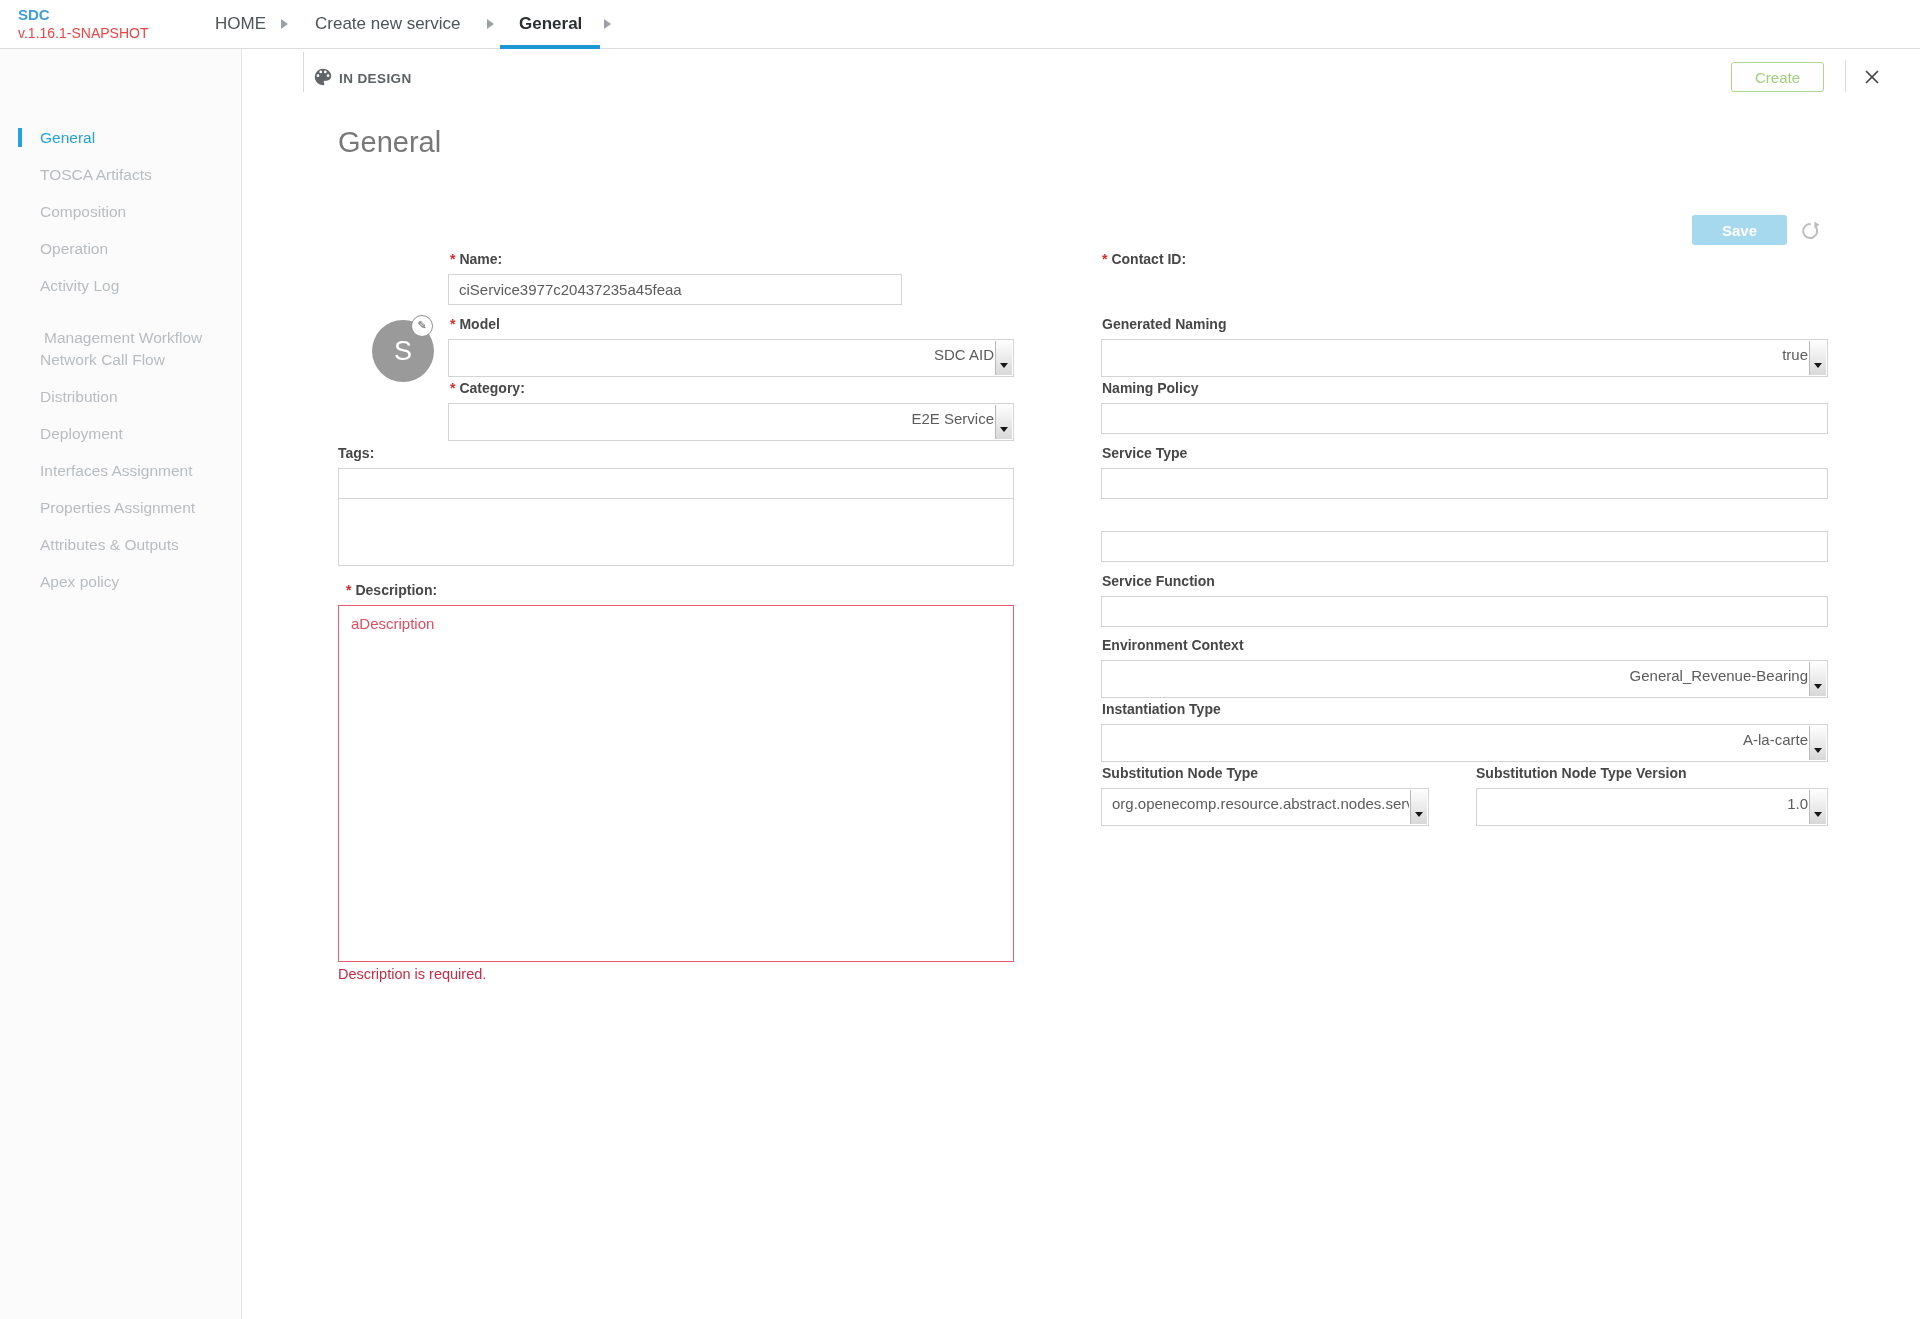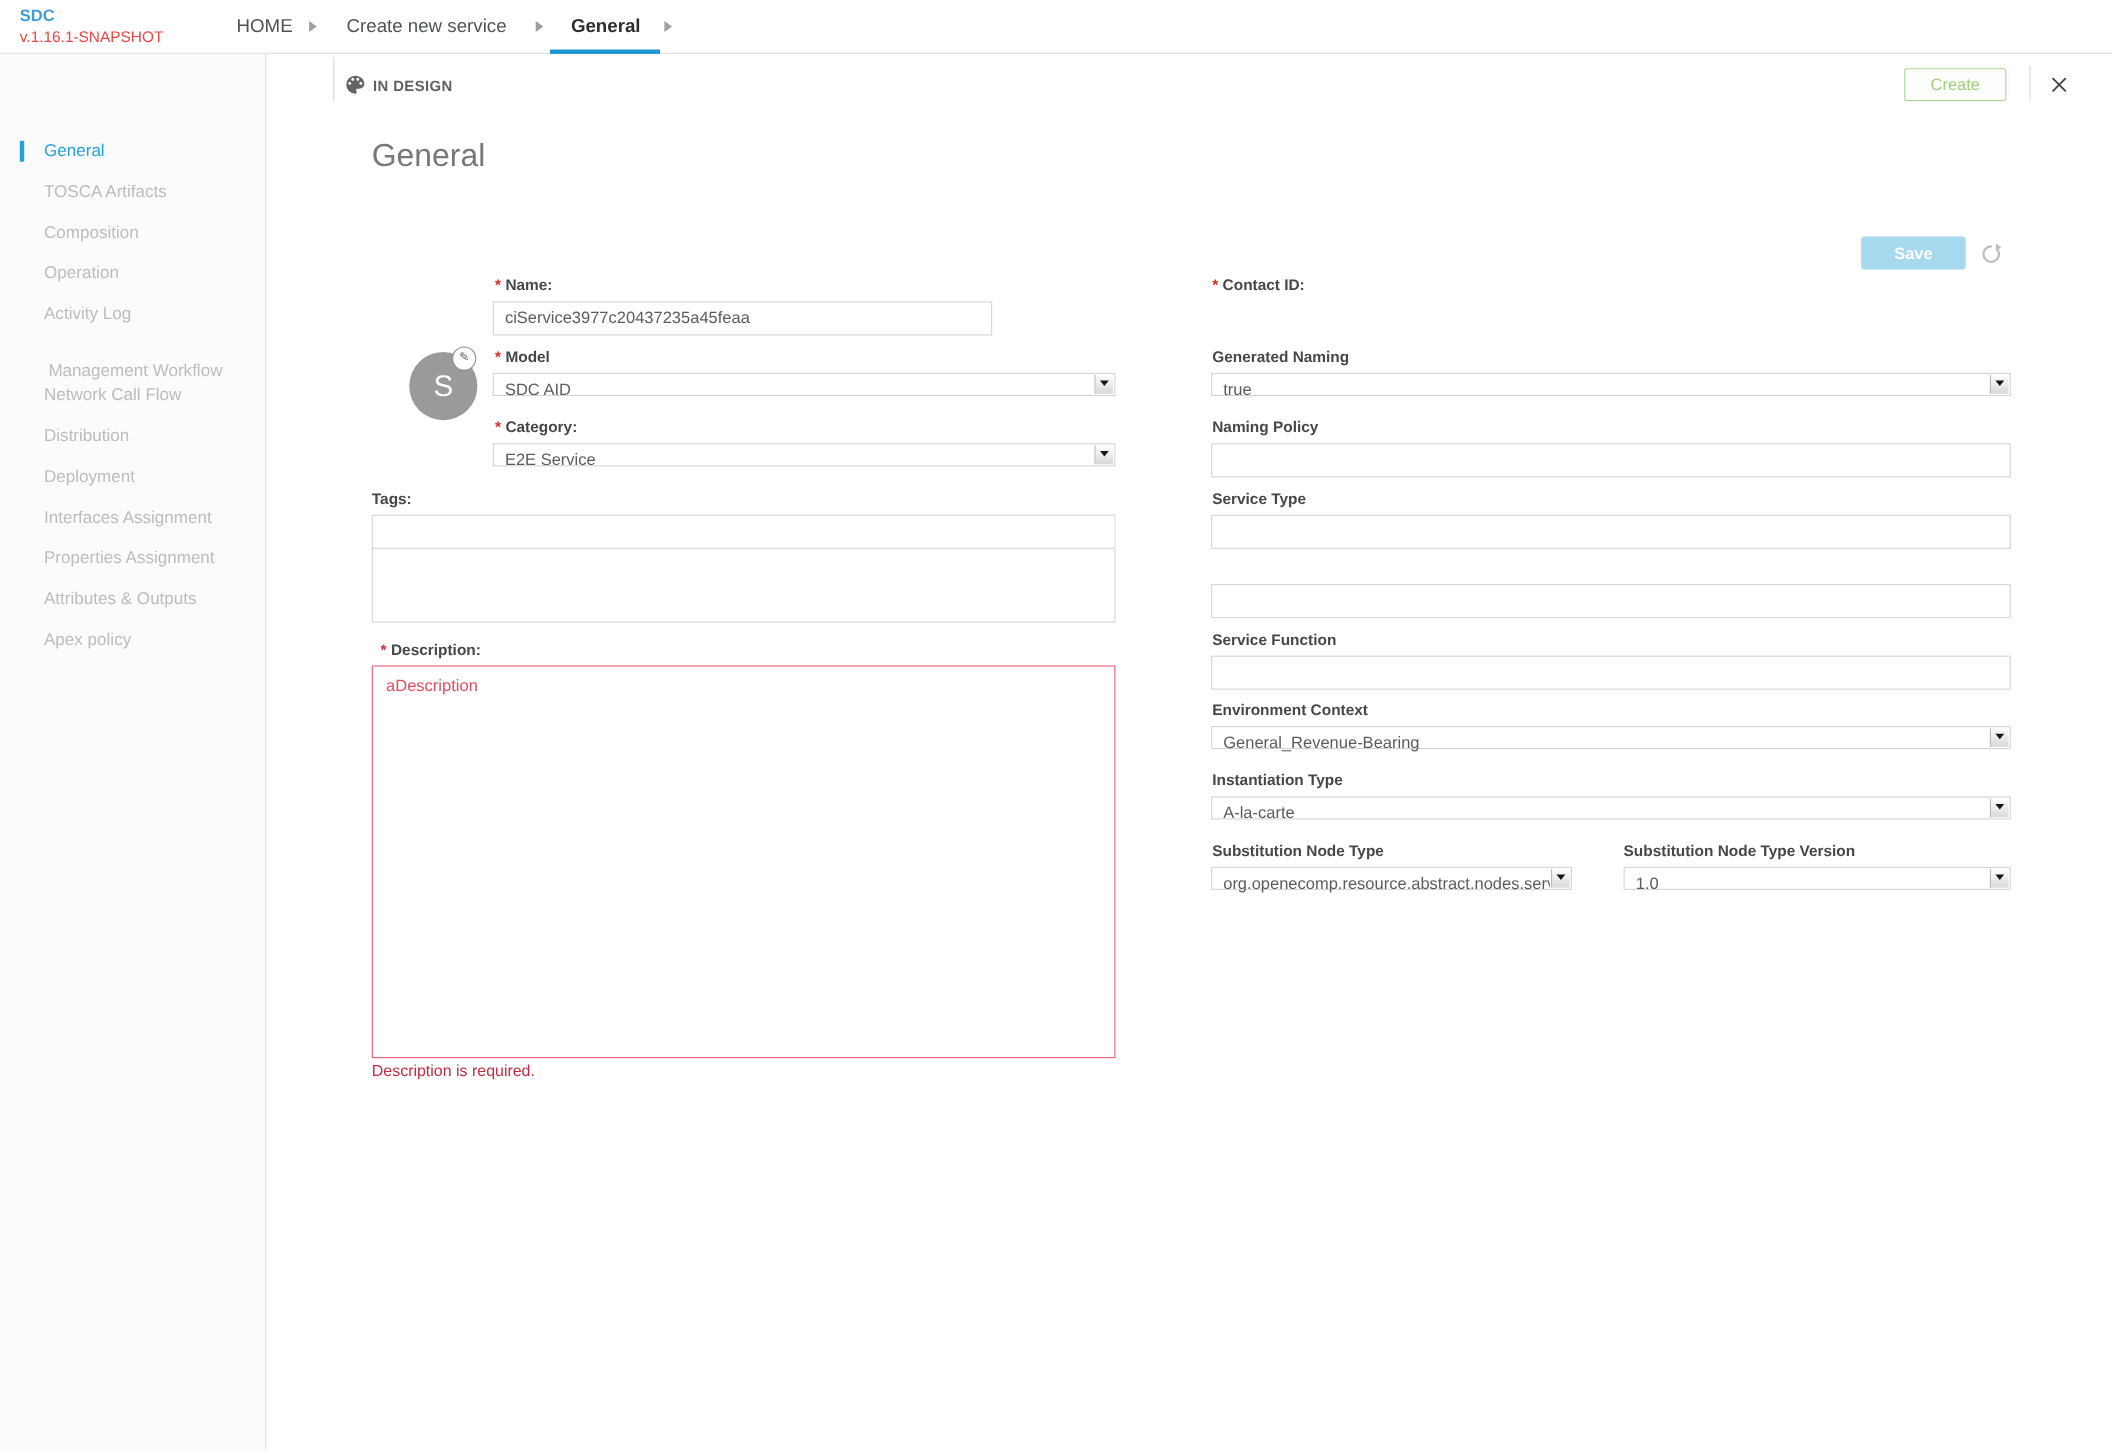--- a/index.html
+++ b/index.html
@@ -42,22 +42,22 @@
   .btn-save{position:absolute;left:1692px;top:215px;width:95px;height:30px;background:#a6d8ee;
         border:none;border-radius:3px;color:#fff;font-size:15px;font-weight:bold;
         font-family:"Liberation Sans",sans-serif;cursor:pointer;}
   .redo{position:absolute;left:1798px;top:218px;width:24px;height:24px;cursor:pointer;}
 
   .lbl{position:absolute;font-size:14px;font-weight:bold;color:#474747;line-height:18px;white-space:nowrap;}
   .req{color:#dc2a2a;margin-right:4px;}
   .tin{position:absolute;height:31px;border:1px solid #d4d4d4;background:#fff;
        font-family:"Liberation Sans",sans-serif;font-size:15px;color:#5c5c5c;
        padding:0 10px;box-sizing:border-box;outline:none;}
-  .sel{position:absolute;height:21px;border:1px solid #d4d4d4;background:#fff;
-       box-sizing:border-box;cursor:pointer;}
+  .sel{position:absolute;height:38px;border:1px solid #d4d4d4;background:#fff;
+       box-sizing:border-box;cursor:pointer;text-align:right;}
   .sel .txt{position:absolute;left:10px;right:19px;top:0;line-height:29px;font-size:15px;
        color:#5c5c5c;white-space:nowrap;overflow:hidden;}
   .dd{position:absolute;top:1px;right:1px;bottom:1px;width:16px;
       background:linear-gradient(#fefefe,#d8d8d8);border-left:1px solid #b9b9b9;cursor:pointer;}
   .dd::after{content:"";position:absolute;left:50%;transform:translateX(-50%);bottom:3px;
       border:4px solid transparent;border-top:5px solid #161616;}
 
   .avatar{position:absolute;left:372px;top:320px;width:62px;height:62px;border-radius:50%;
       background:#9a9a9a;color:#fff;font-size:27px;text-align:center;line-height:62px;}
   .avbadge{position:absolute;left:411px;top:315px;width:22px;height:22px;border-radius:50%;

